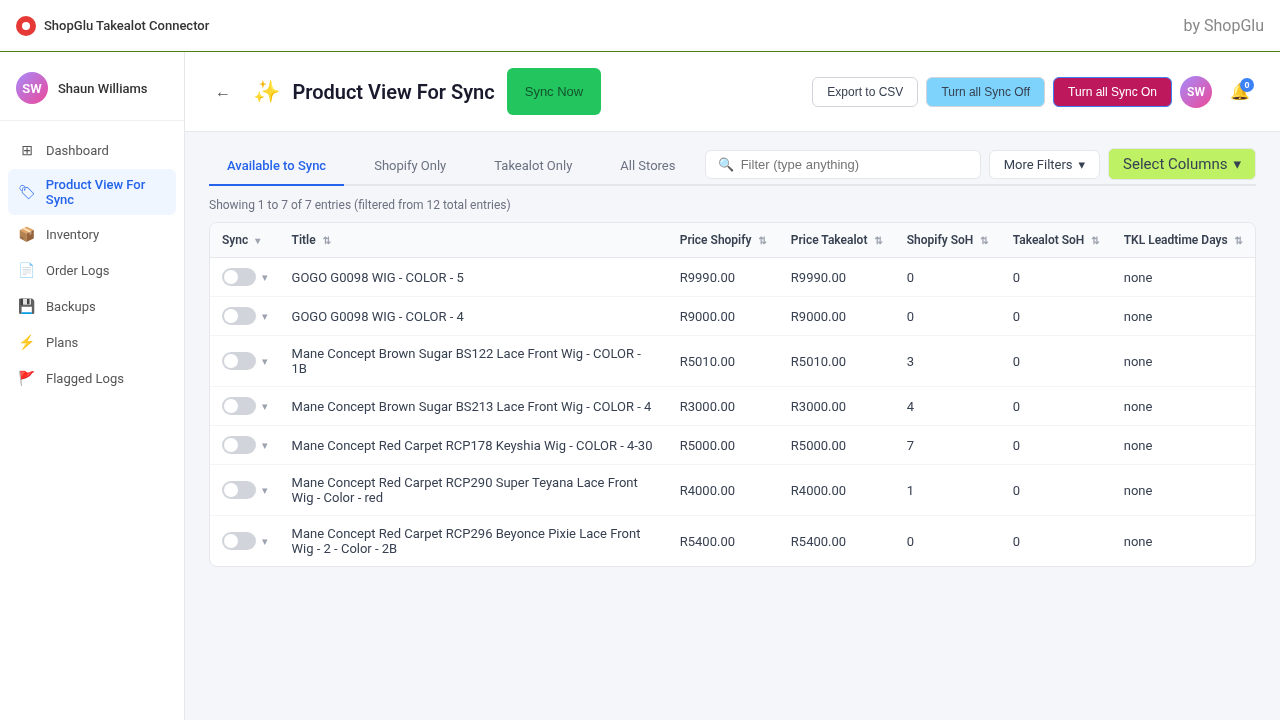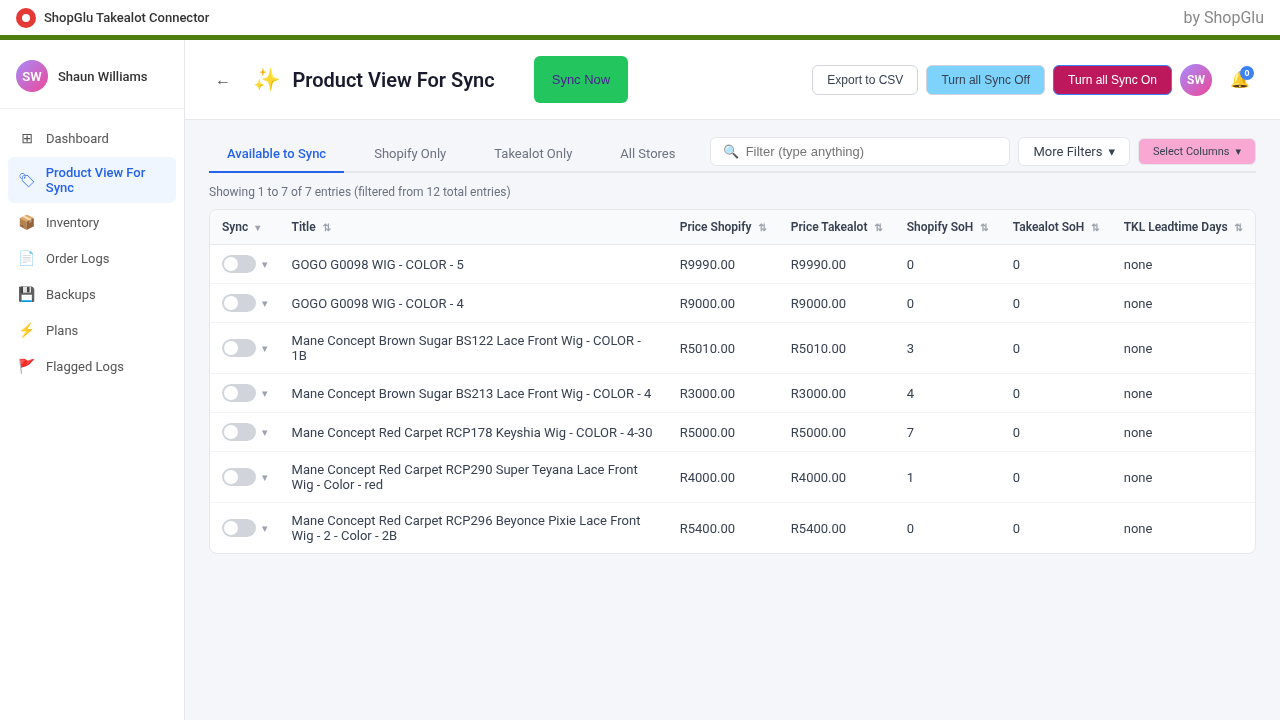--- a/index.html
+++ b/index.html
@@ -1,22 +1,22 @@
 <!DOCTYPE html>
 <html><head>
   <meta charset="utf-8">
   <style>
     * { box-sizing: border-box; margin: 0; padding: 0; }
     body { font-family: -apple-system, BlinkMacSystemFont, 'Segoe UI', Roboto, sans-serif; font-size: 13px; background: #f5f6fa; color: #333; height: 720px; width: 1280px; overflow: hidden; }
 
     
     .topbar {
-      height: 40px;
+      height: 52px;
       background: #fff;
-      border-bottom: 5px solid #4d7c0f;
+      border-bottom: 1px solid #4d7c0f;
       display: flex;
       align-items: center;
       padding: 0 16px;
       justify-content: space-between;
     }
     .topbar-left { display: flex; align-items: center; gap: 8px; }
     .topbar-logo-circle { width: 20px; height: 20px; background: #e53935; border-radius: 50%; display: flex; align-items: center; justify-content: center; }
     .topbar-logo-inner { width: 8px; height: 8px; background: #fff; border-radius: 50%; }
     .topbar-title { font-size: 13px; font-weight: 500; color: #333; }
     .topbar-right { font-size: 16px; color: #888; }
@@ -74,22 +74,22 @@
     .header-left { display: flex; align-items: center; gap: 16px; }
     .back-btn {
       width: 28px; height: 28px; border-radius: 50%; border: none;
       background: transparent; cursor: pointer; display: flex; align-items: center; justify-content: center;
       color: #555; font-size: 16px;
     }
     .header-title-section { display: flex; align-items: center; gap: 12px; }
     .sparkle-icon { font-size: 22px; color: #6366f1; }
     .header-title { font-size: 20px; font-weight: 600; color: #1a1a2e; }
     .sync-now-btn {
-      background: #22c55e; color: #4c1d95; border: none; border-radius: 6px;
-      padding: 16px 18px; font-size: 13px; font-weight: 500; cursor: pointer; margin-left: 27px;
+      background: #22c55e; color: #14532d; border: none; border-radius: 6px;
+      padding: 16px 18px; font-size: 13px; font-weight: 500; cursor: pointer;
     }
 
     .header-right { display: flex; align-items: center; gap: 8px; }
     .header-icons { display: flex; align-items: center; gap: 12px; }
     .user-avatar-top {
       width: 32px; height: 32px; border-radius: 50%;
       background: linear-gradient(135deg, #a78bfa, #ec4899);
       display: flex; align-items: center; justify-content: center;
       color: #fff; font-size: 12px; font-weight: 600; cursor: pointer;
     }
@@ -136,21 +136,21 @@
     .search-icon { color: #9ca3af; font-size: 13px; }
     .search-input { border: none; outline: none; font-size: 13px; color: #333; background: transparent; width: 100%; }
     .more-filters-btn {
       display: flex; align-items: center; gap: 6px;
       border: 1px solid #e5e7eb; border-radius: 6px; padding: 6px 14px;
       background: #fff; cursor: pointer; font-size: 13px; color: #374151;
     }
     .select-columns-btn {
       display: flex; align-items: center; gap: 6px;
       border: 1px solid #e5e7eb; border-radius: 6px; padding: 6px 14px;
-      background: #f9a8d4; cursor: pointer; font-size: 11px; color: #374151;
+      background: #bef264; cursor: pointer; font-size: 15px; color: #374151;
     }
 
     
     .summary { font-size: 12px; color: #6b7280; margin-bottom: 10px; }
 
     
     .table-wrap { background: #fff; border-radius: 8px; border: 1px solid #e5e7eb; overflow: hidden; }
     table { width: 100%; border-collapse: collapse; }
     thead th {
       background: #f9fafb; padding: 10px 12px; text-align: left;

